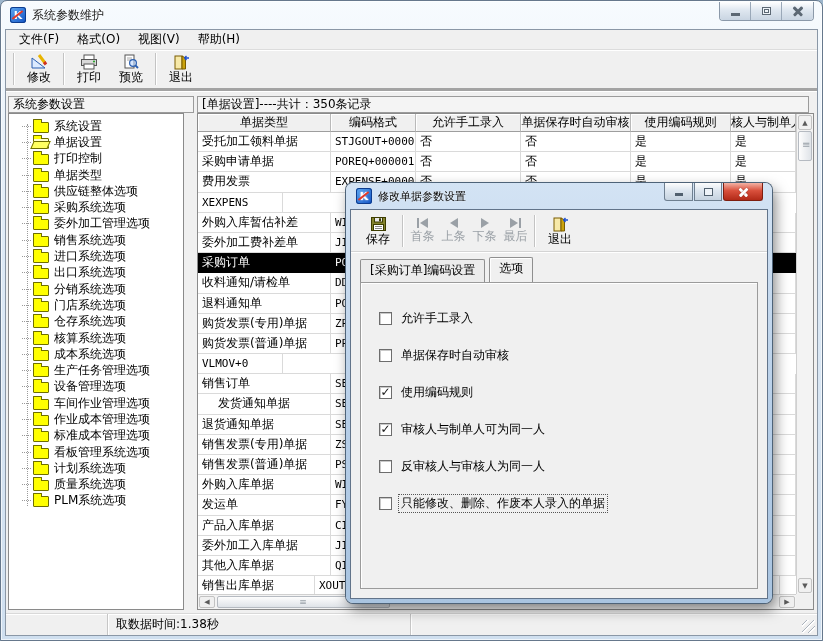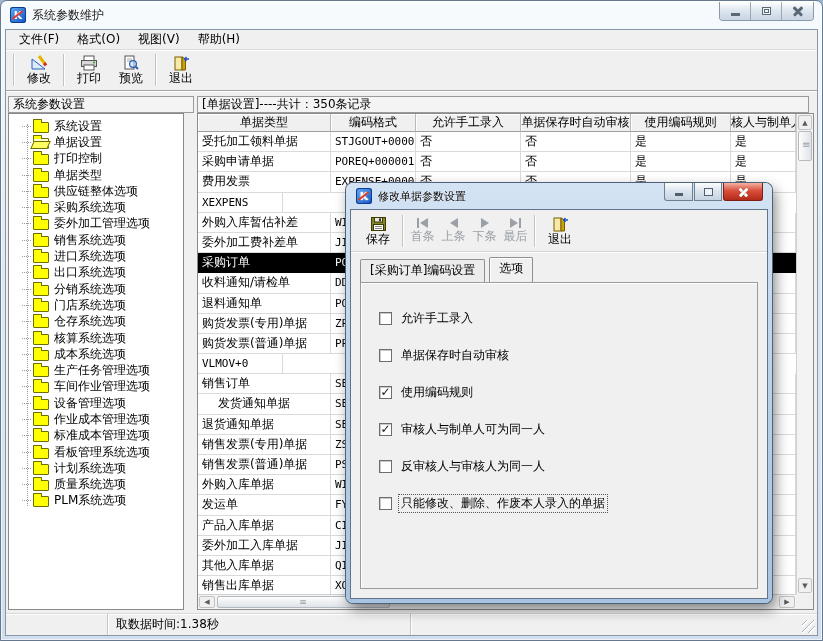--- a/index.html
+++ b/index.html
@@ -23,21 +23,21 @@
 
   
   .k3{width:16px;height:16px;flex:0 0 16px;background:linear-gradient(135deg,#5fa9f2,#1253c4);border-radius:3px;
       color:#fff;font-weight:bold;font-size:11px;display:flex;align-items:center;justify-content:center;position:relative;box-shadow:inset 0 0 0 1px #0c3c8e}
   .k3::after{content:"";position:absolute;left:1px;width:13px;top:7px;height:2px;background:#e03a2a;transform:rotate(-38deg)}
 
   
   .client{position:absolute;left:4px;right:4px;top:28px;bottom:4px;background:#f0f0f0;border:1px solid #8a97a6}
   .menubar{height:20px;display:flex;align-items:center;padding-left:4px;border-bottom:1px solid #dcdcdc;box-shadow:0 1px 0 #fff}
   .menu-item{padding:2px 9px;cursor:default}
-  .toolbar{height:41px;display:flex;align-items:center;padding-left:4px;border-bottom:1px solid #a3a3a3;box-shadow:0 1px 0 #fff}
+  .toolbar{height:41px;display:flex;align-items:center;padding-left:4px;border-bottom:3px solid #a3a3a3;box-shadow:0 1px 0 #fff}
   .tbtn{min-width:42px;height:37px;display:flex;flex-direction:column;align-items:center;justify-content:center;gap:1px;padding:0 4px;cursor:pointer}
   .tbtn span{font-size:12px;line-height:13px}
   .tsep{width:2px;height:32px;border-left:1px solid #c3c3c3;border-right:1px solid #fff;margin:0 3px}
 
   .content{position:absolute;left:0;right:0;top:61px;bottom:22px}
   .panel-header{position:absolute;height:17px;border:1px solid #9b9b9b;background:#f4f4f4;line-height:15px;padding-left:4px;overflow:hidden;white-space:nowrap}
   .ph-left{left:2px;top:5px;width:186px}
   .ph-right{left:191px;top:5px;width:612px}
 
   
@@ -274,26 +274,26 @@
             <span class="tlabel">成本系统选项</span>
           </div>
           <div class="titem">
             <span class="tcon"></span>
             <span class="folder"></span>
             <span class="tlabel">生产任务管理选项</span>
           </div>
           <div class="titem">
             <span class="tcon"></span>
             <span class="folder"></span>
+            <span class="tlabel">设备管理选项</span>
+          </div>
+          <div class="titem">
+            <span class="tcon"></span>
+            <span class="folder"></span>
             <span class="tlabel">车间作业管理选项</span>
-          </div>
-          <div class="titem">
-            <span class="tcon"></span>
-            <span class="folder"></span>
-            <span class="tlabel">设备管理选项</span>
           </div>
           <div class="titem">
             <span class="tcon"></span>
             <span class="folder"></span>
             <span class="tlabel">作业成本管理选项</span>
           </div>
           <div class="titem">
             <span class="tcon"></span>
             <span class="folder"></span>
             <span class="tlabel">标准成本管理选项</span>
@@ -499,21 +499,21 @@
             </div>
             <div class="tr">
               <div class="td c0" style="width: 133px;">其他入库单据</div>
               <div class="td c1" style="width: 85px;">QIN+000</div>
               <div class="td c2" style="width: 105px;"></div>
               <div class="td c3" style="width: 110px;"></div>
               <div class="td c4" style="width: 100px;"></div>
               <div class="td c5" style="width: 65px;"></div>
             </div>
             <div class="tr">
-              <div class="td c0" style="width: 133px;">销售出库单据</div>
+              <div class="td c0" style="width: 117px;">销售出库单据</div>
               <div class="td c1" style="width: 85px;">XOUT+00</div>
               <div class="td c2" style="width: 105px;"></div>
               <div class="td c3" style="width: 110px;"></div>
               <div class="td c4" style="width: 100px;"></div>
               <div class="td c5" style="width: 65px;"></div>
             </div>
           </div>
         <div class="vscroll">
           <div class="sb-arrow va" style="top:1px">▲</div>
           <div class="vthumb"></div>

